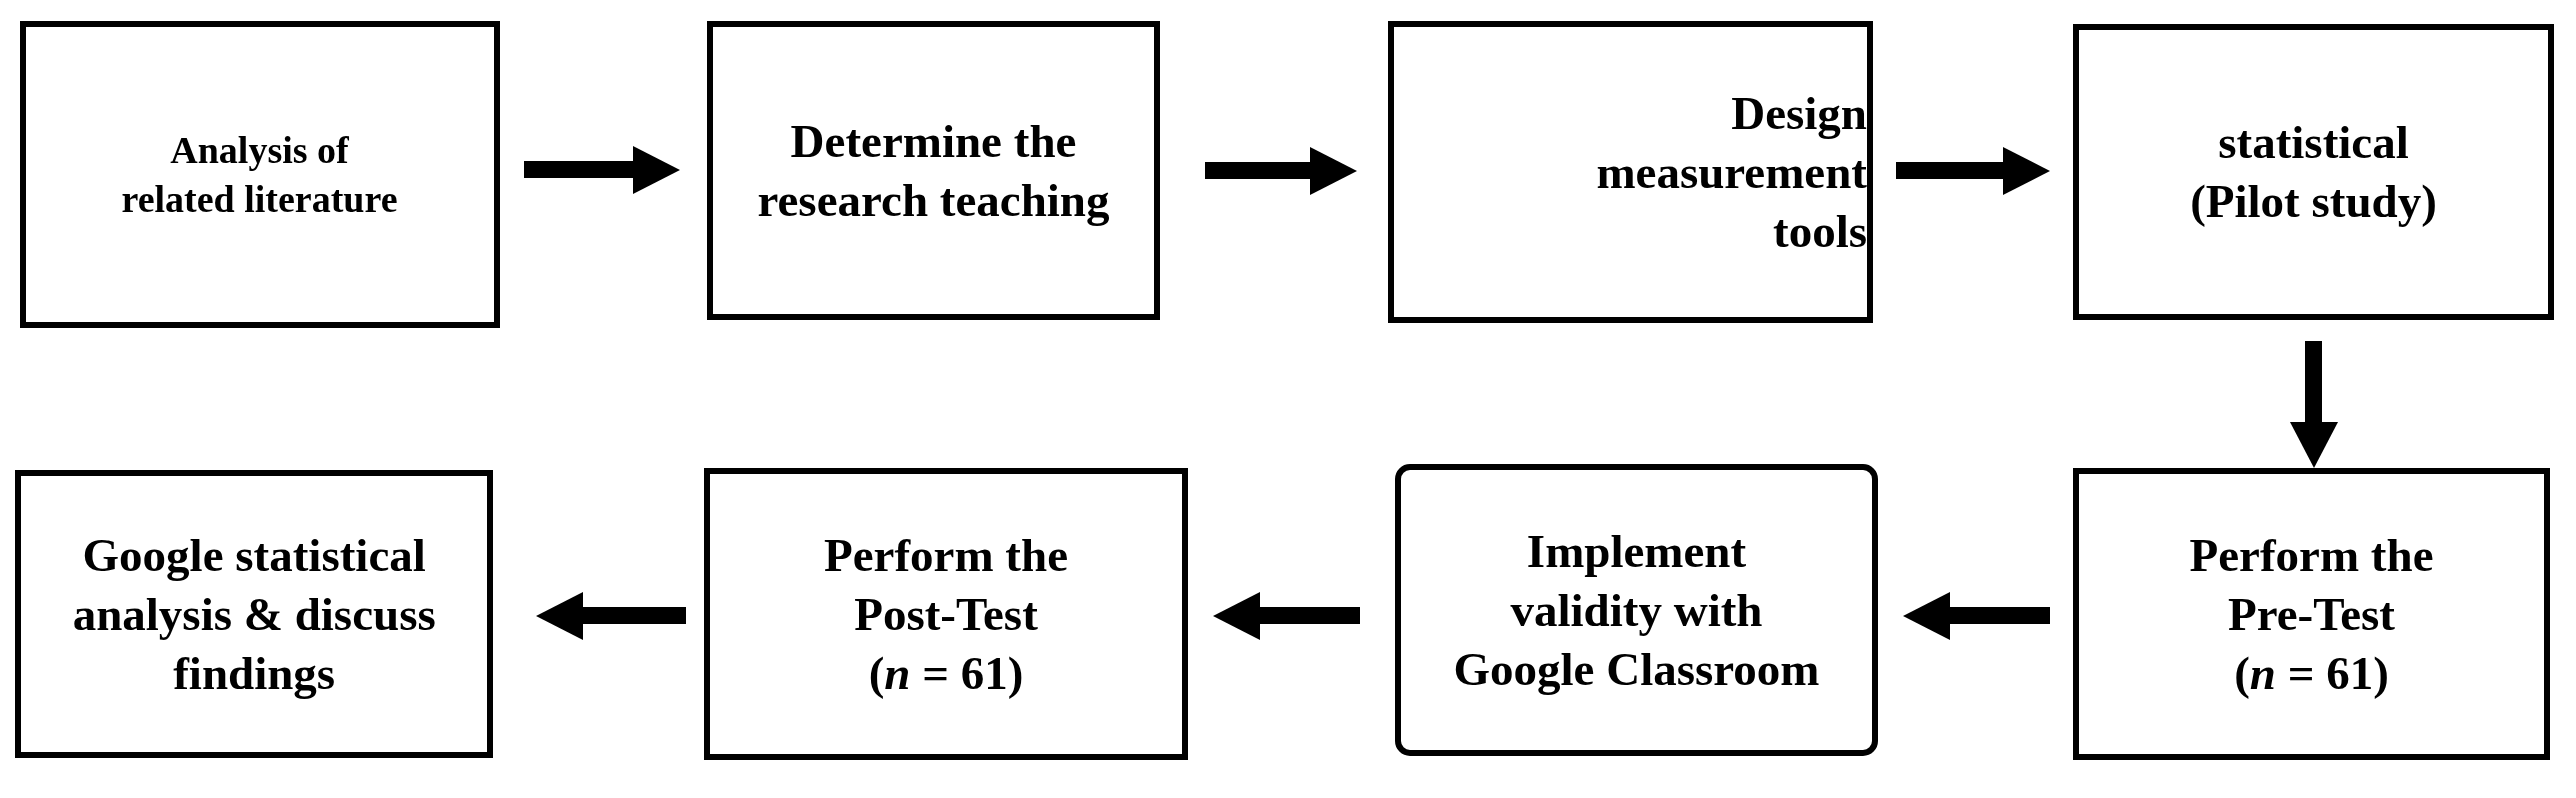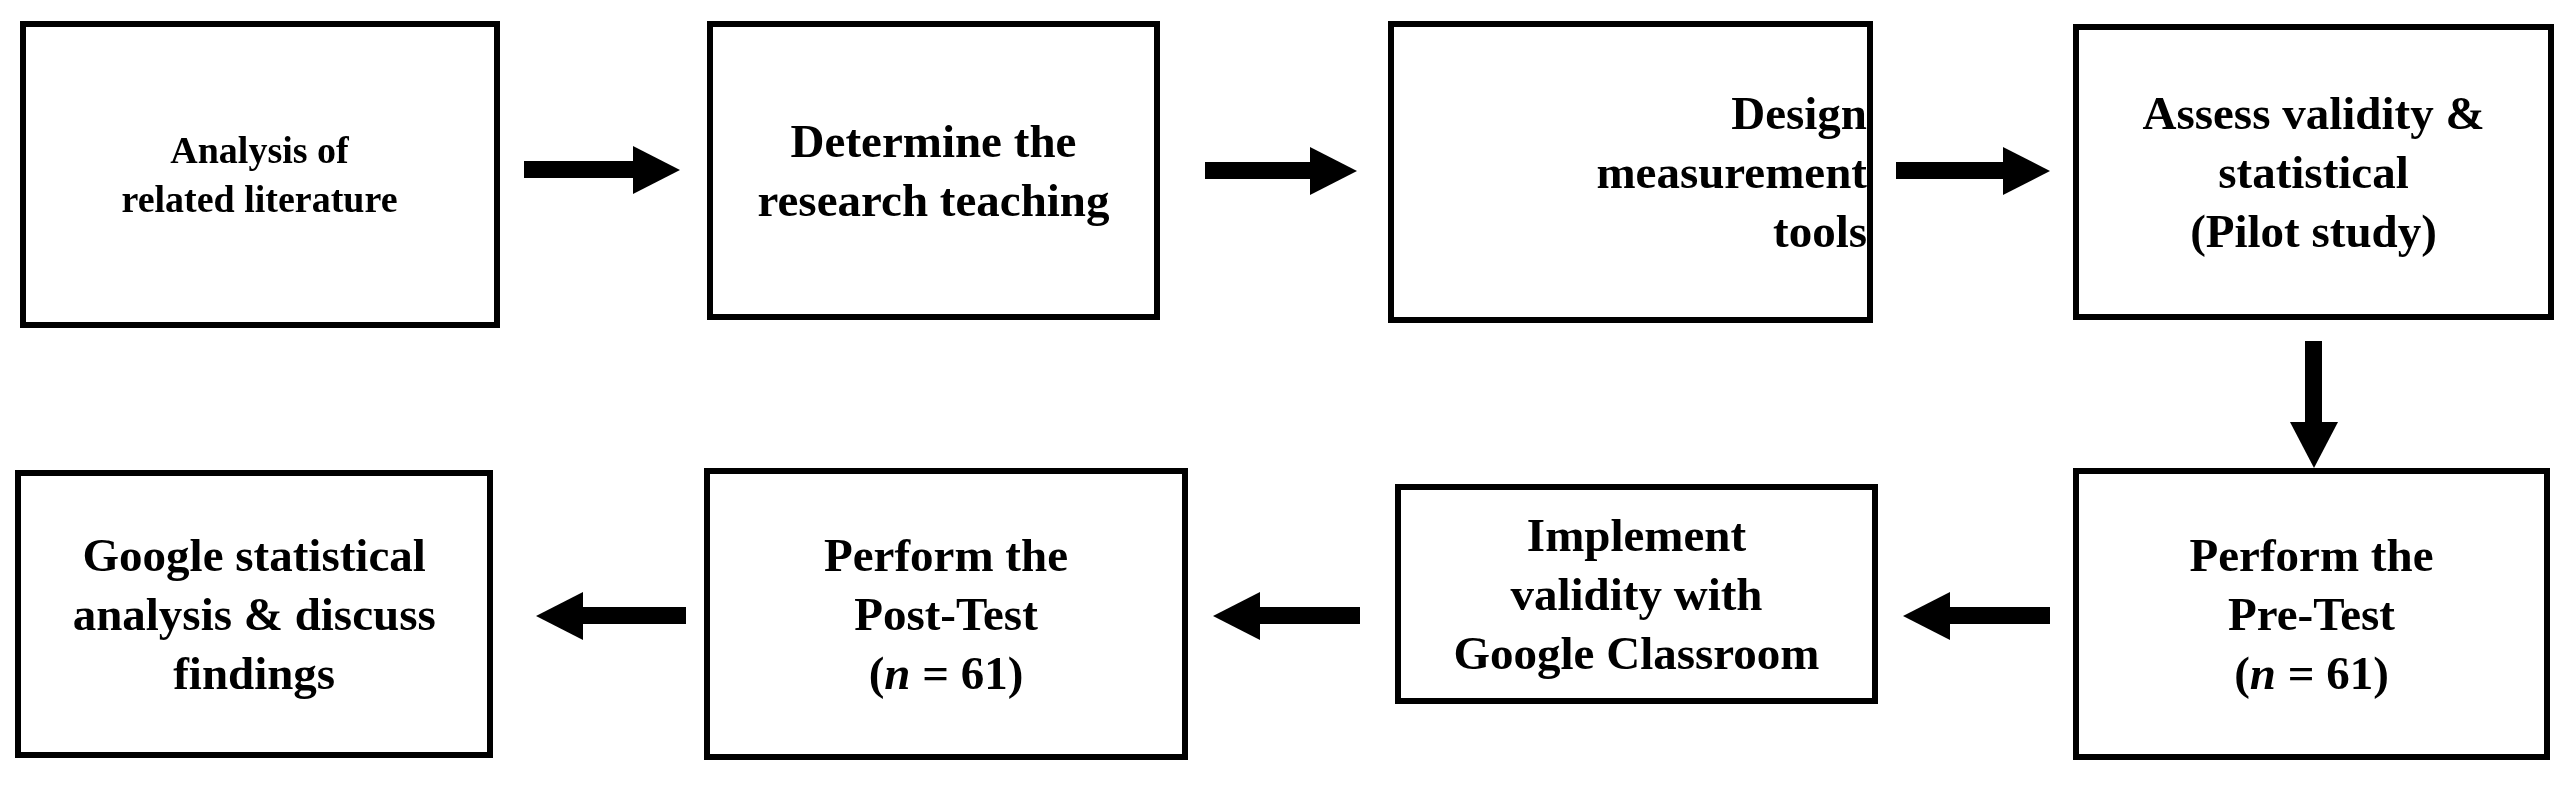--- a/index.html
+++ b/index.html
@@ -97,38 +97,37 @@
     <div class="line">research teaching</div>
   </div>
 
   <div class="box" style="left:1388px; top:21px; width:485px; height:302px;align-items:flex-end;">
     <div class="line">Design</div>
     <div class="line">measurement</div>
     <div class="line">tools</div>
   </div>
 
   <div class="box" style="left:2073px; top:24px; width:481px; height:296px;">
-    <div class="line">Assess validity &amp;</div>
     <div class="line">statistical</div>
     <div class="line">(Pilot study)</div>
   </div>
 
   <div class="box" style="left:15.2px; top:470px; width:478px; height:288px;">
     <div class="line">Google statistical</div>
     <div class="line">analysis &amp; discuss</div>
     <div class="line">findings</div>
   </div>
 
   <div class="box" style="left:704px; top:468px; width:484px; height:292px;">
     <div class="line">Perform the</div>
     <div class="line">Post-Test</div>
     <div class="line"><span>(</span><span class="it">n</span><span> = 61)</span></div>
   </div>
 
-  <div class="box" style="left:1395px; top:484px; width:483px; height:220px;">
+  <div class="box" style="left:1395px; top:464px; width:483px; height:292px;border-radius:15px;">
     <div class="line">Implement</div>
     <div class="line">validity with</div>
     <div class="line">Google Classroom</div>
   </div>
 
   <div class="box" style="left:2073px; top:468px; width:477px; height:292px;">
     <div class="line">Perform the</div>
     <div class="line">Pre-Test</div>
     <div class="line"><span>(</span><span class="it">n</span><span> = 61)</span></div>
   </div>

